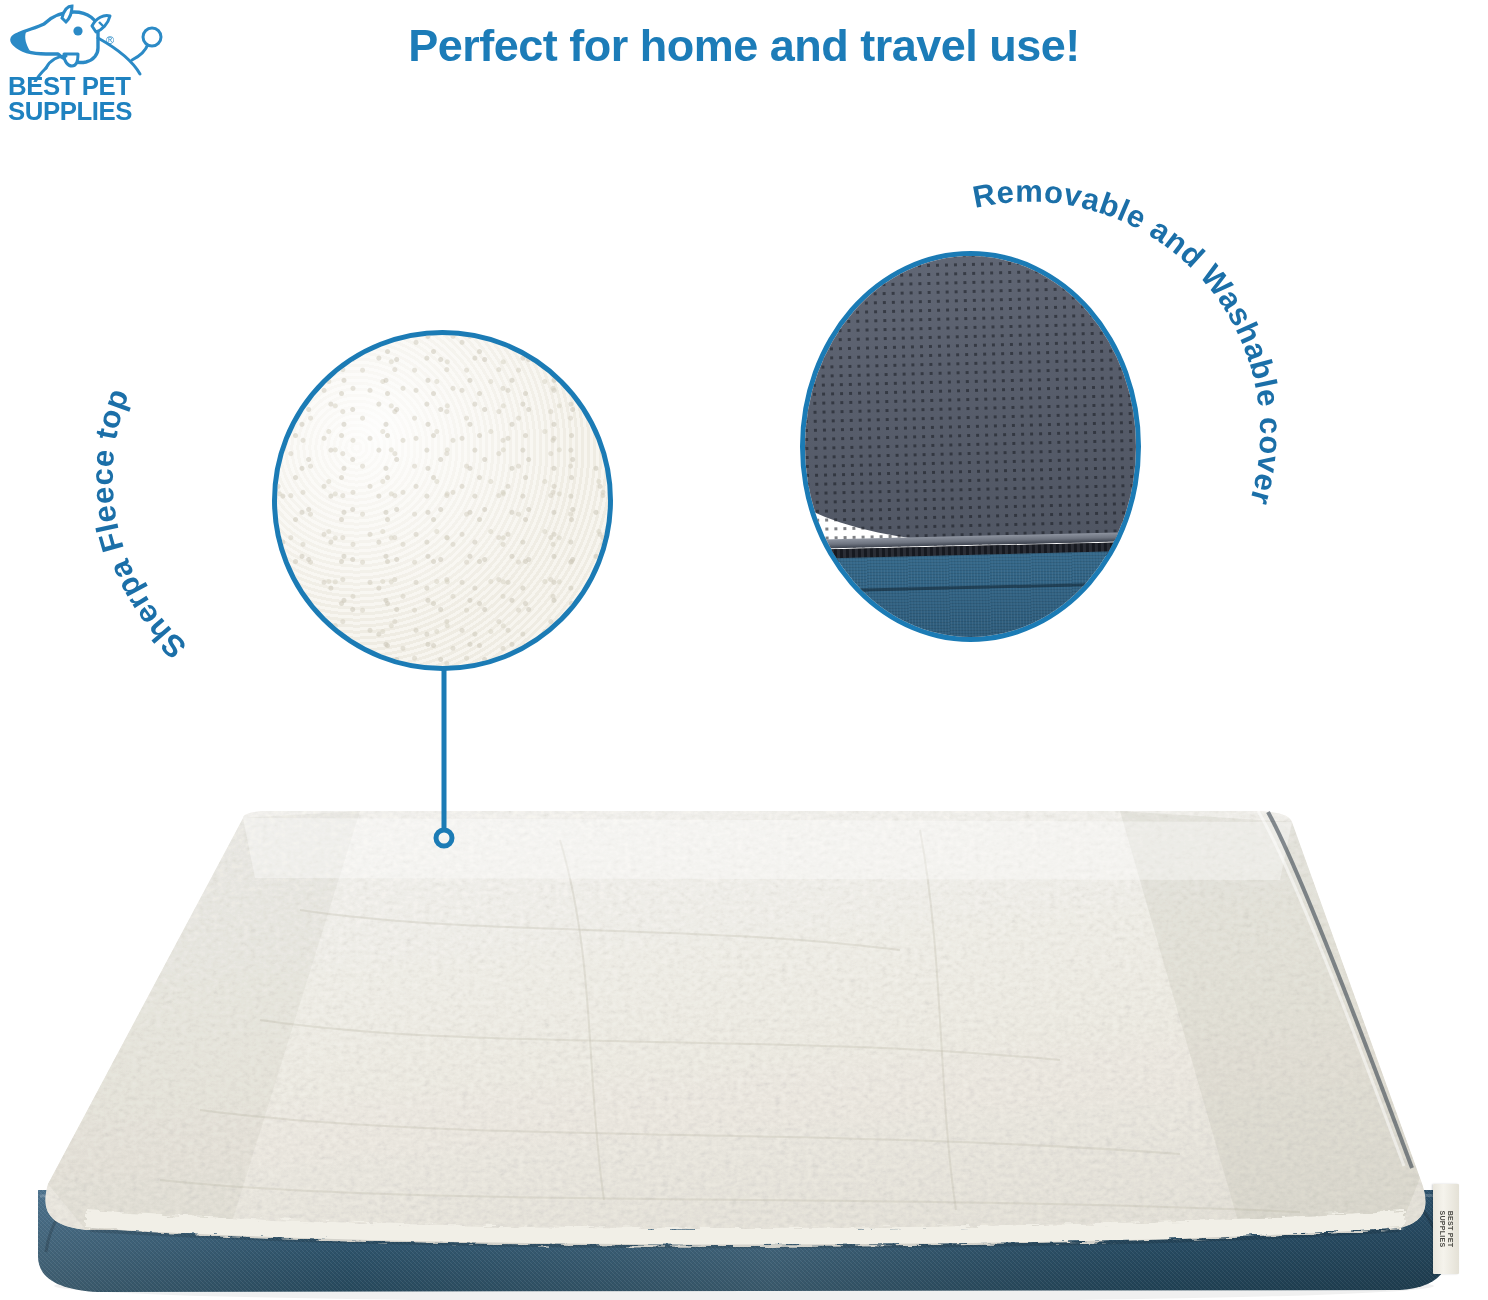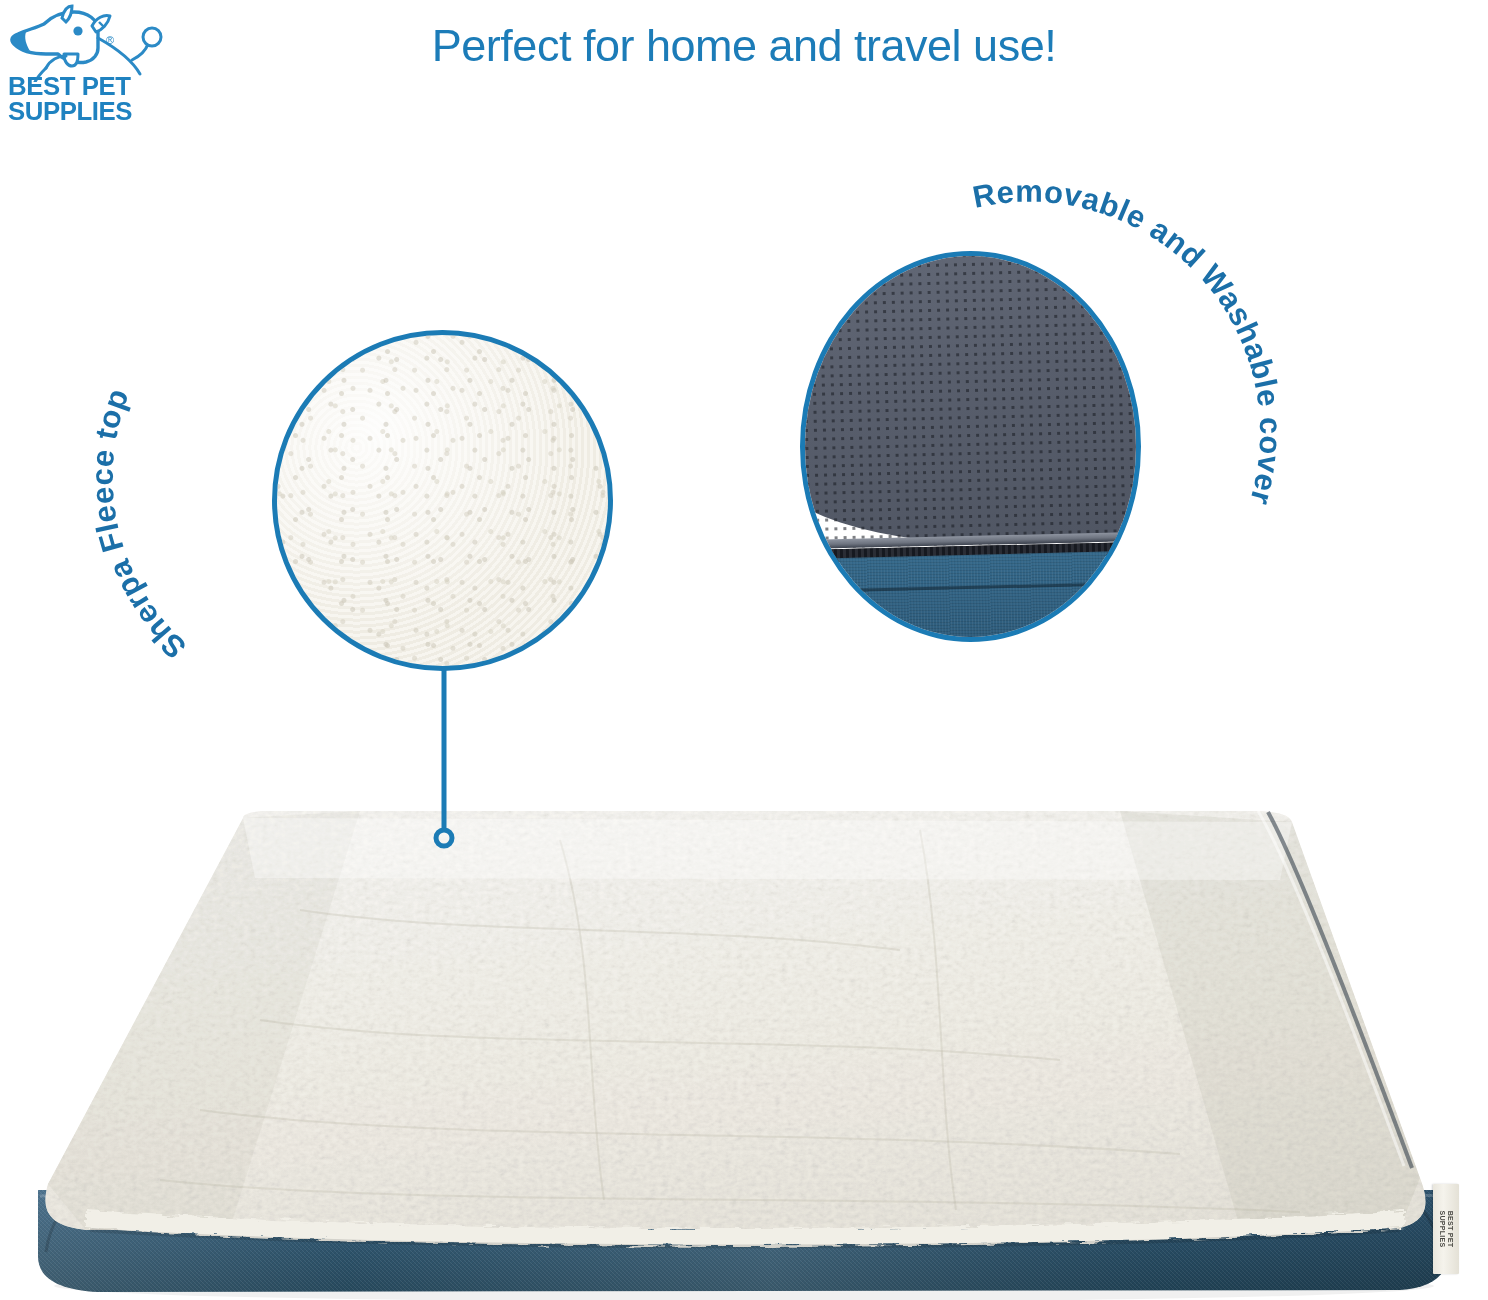--- a/index.html
+++ b/index.html
@@ -54,21 +54,21 @@
 
   
   .headline {
     position: absolute;
     left: 0;
     top: 20px;
     width: 1488px;
     text-align: center;
     color: #1c7cb8;
     font-size: 45px;
-    font-weight: normal;
+    font-weight: bold;
     letter-spacing: -0.5px;
     font-family: "Liberation Sans", sans-serif;
     white-space: nowrap;
   }
 
   
   .callout { position: absolute; }
 
   .bubble {
     position: absolute;

